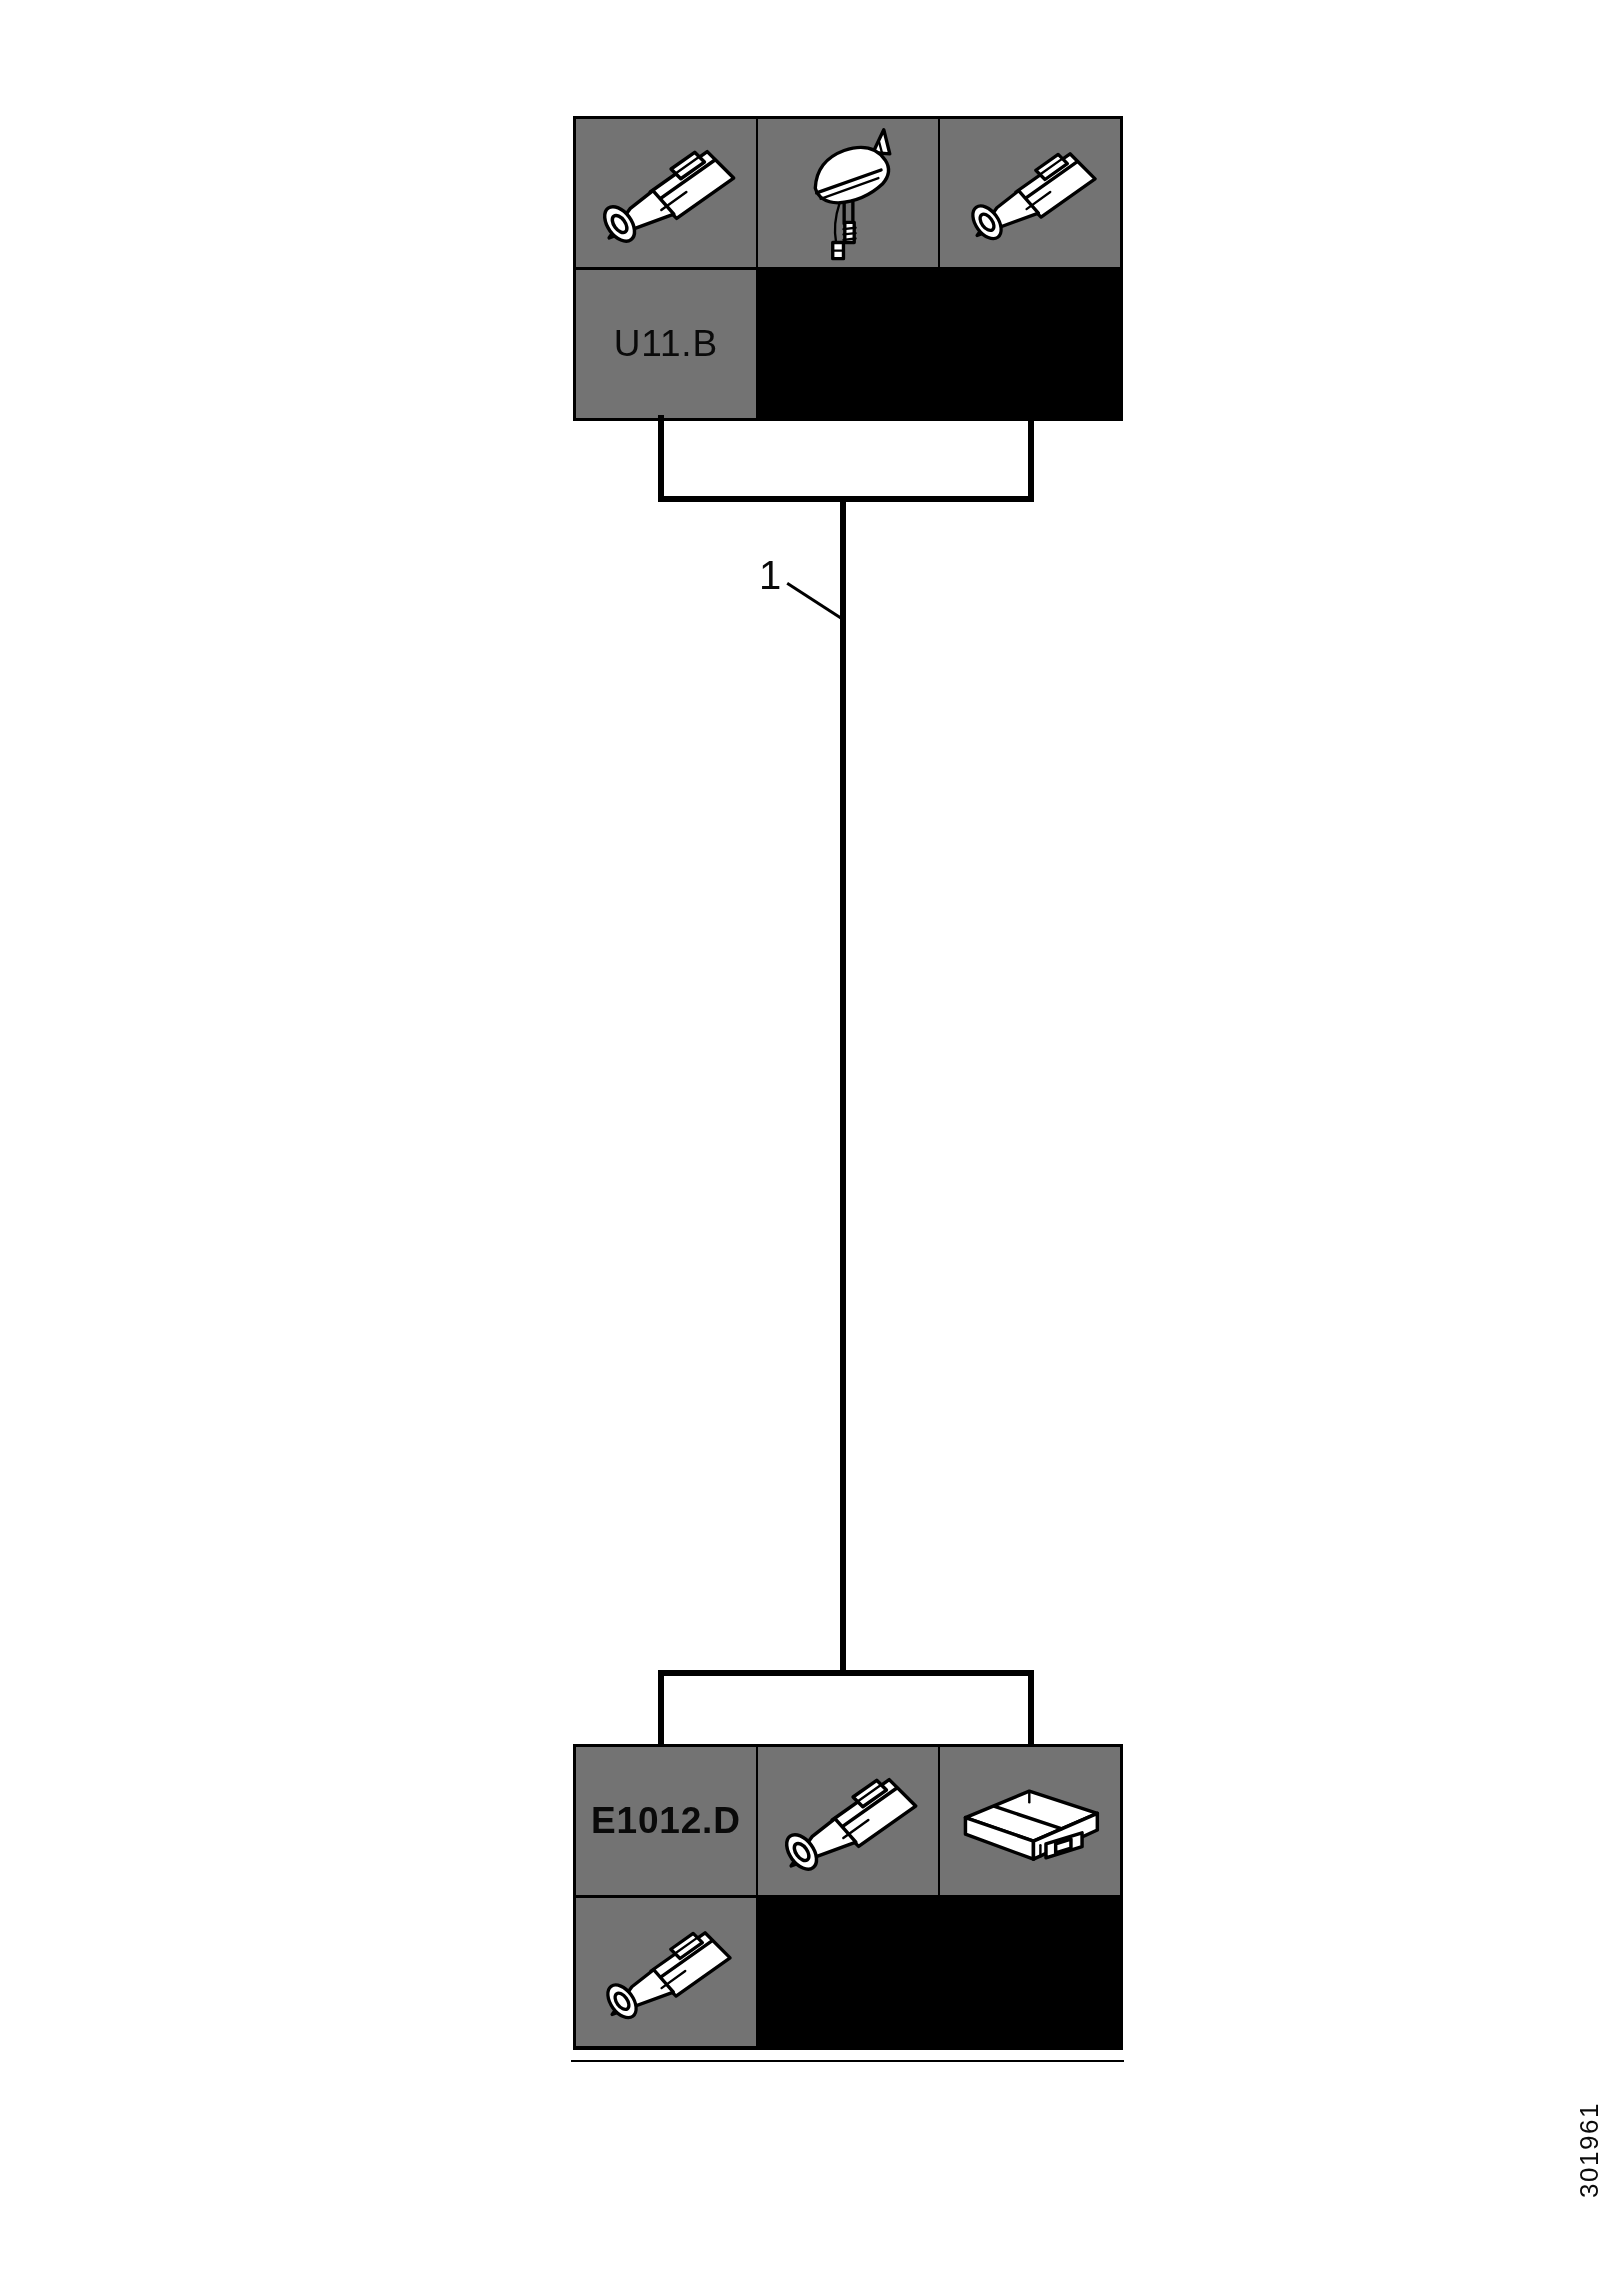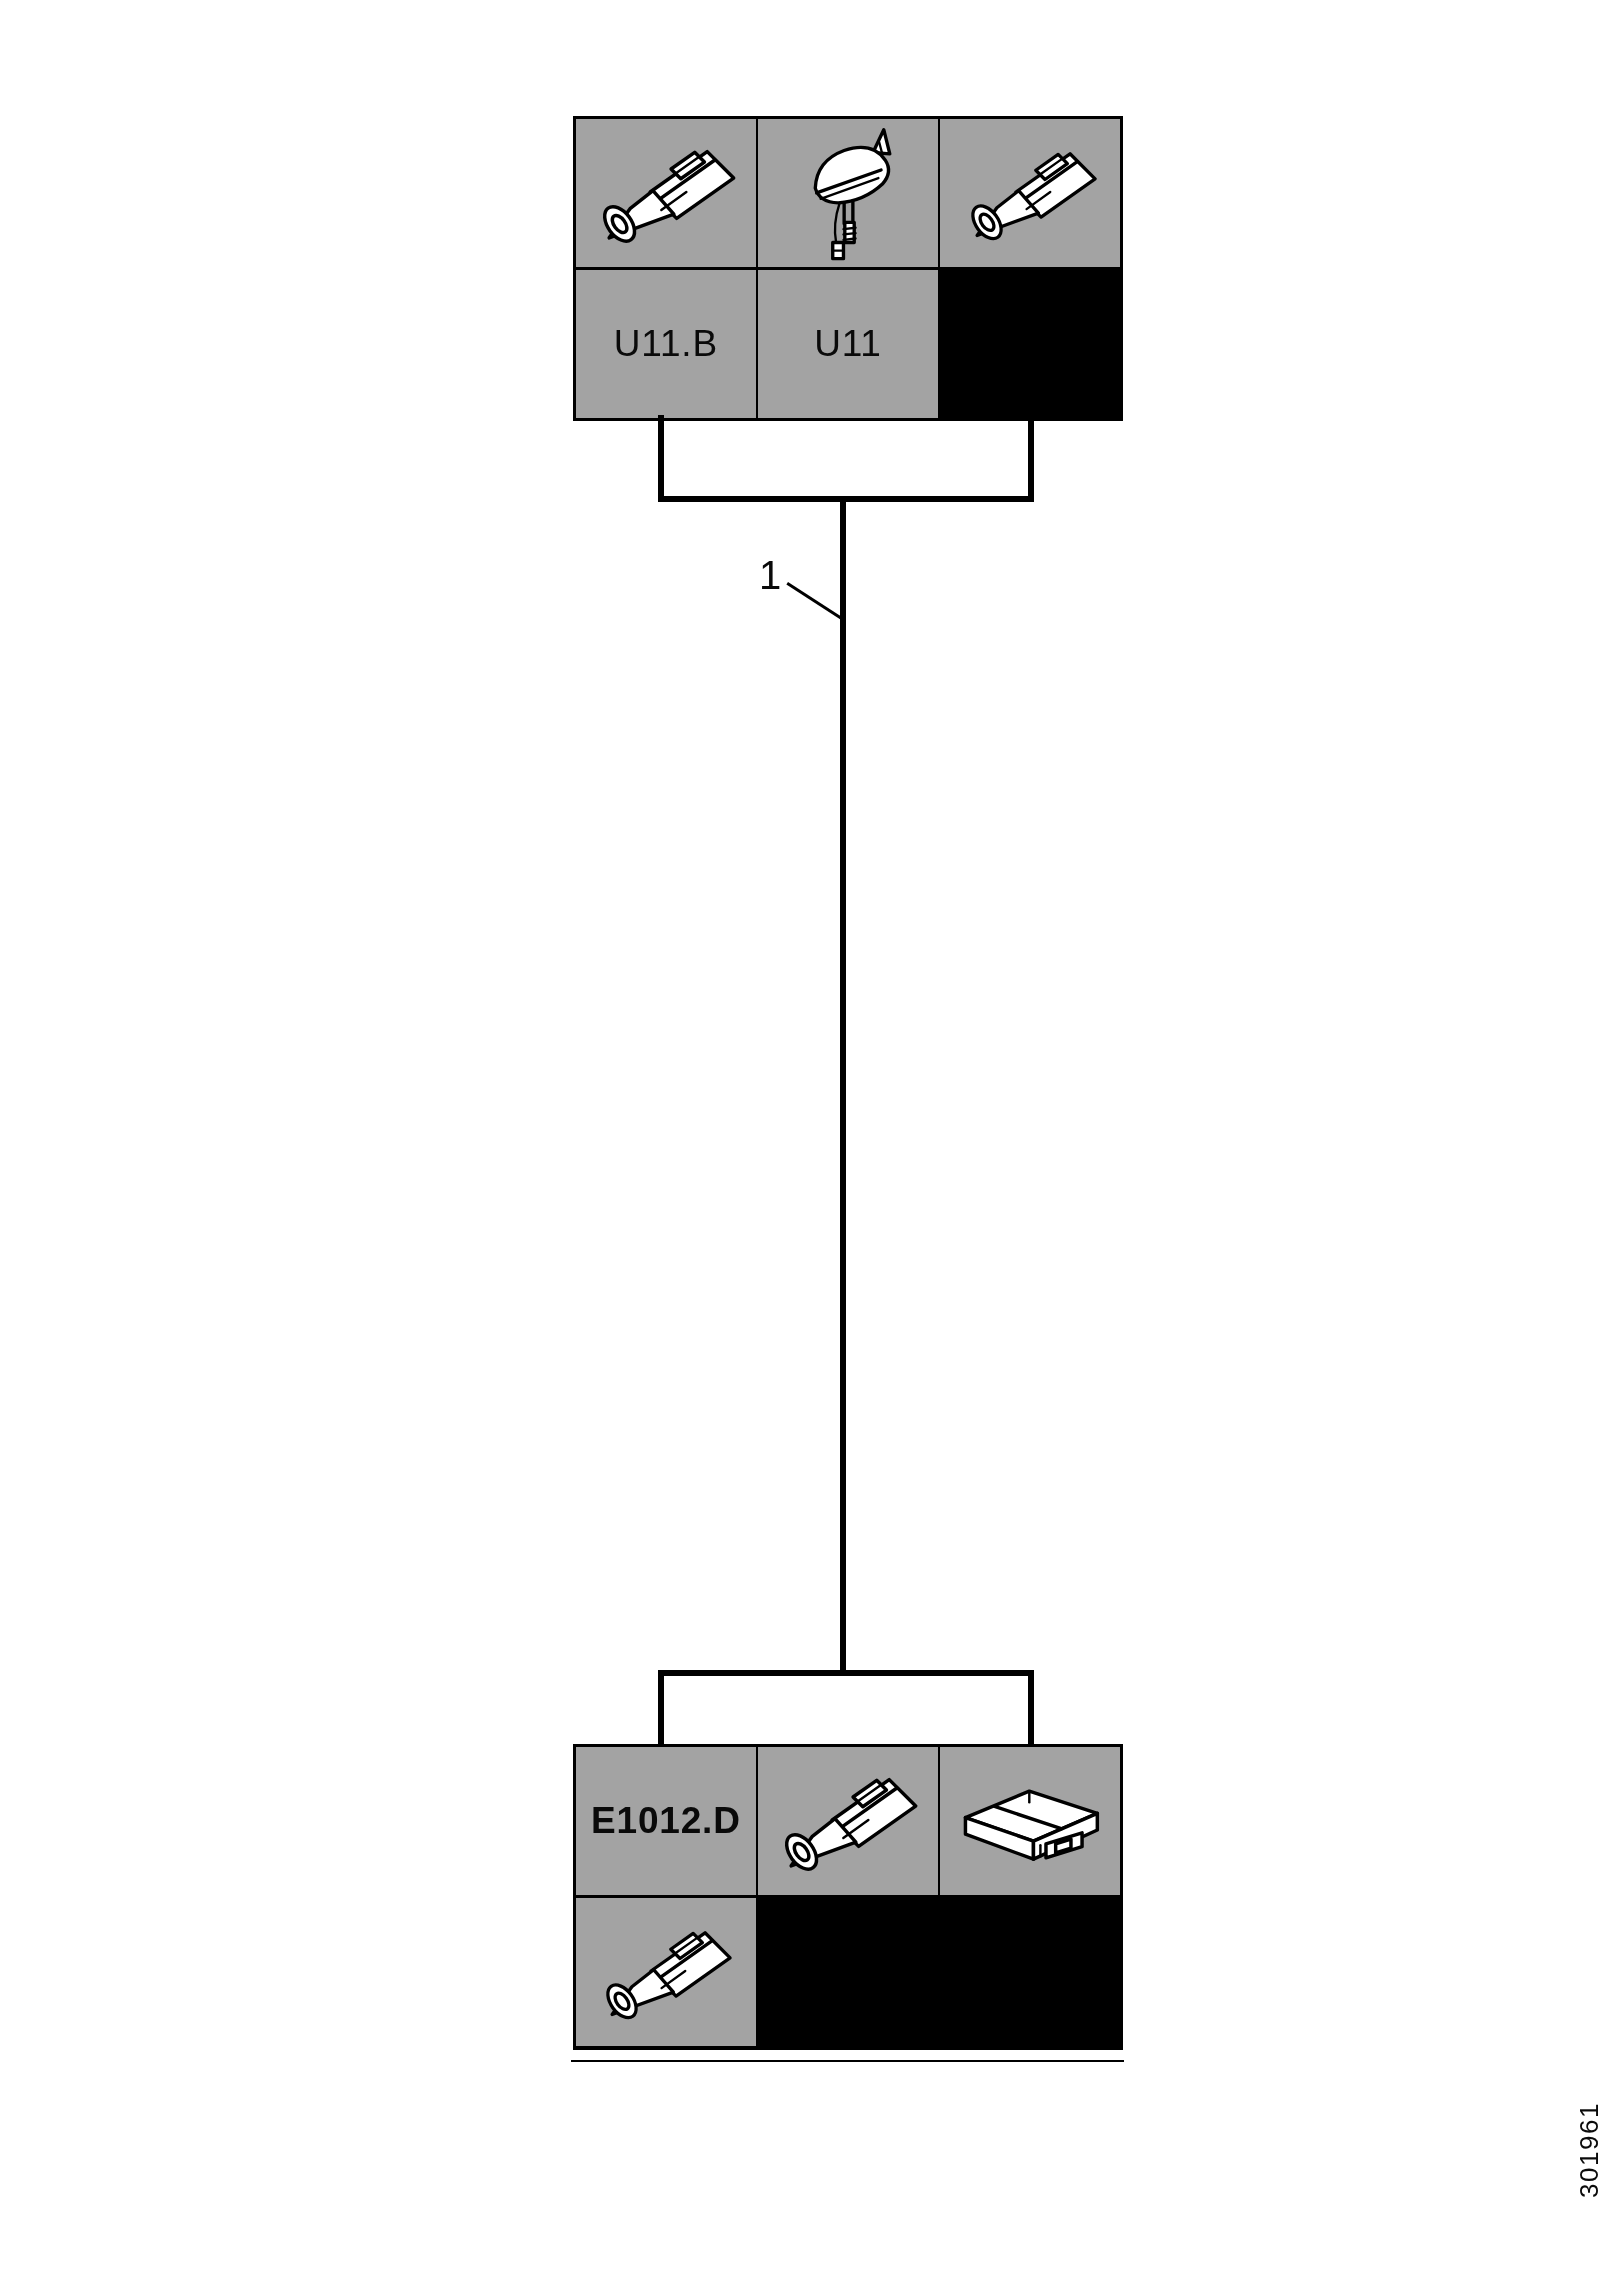--- a/index.html
+++ b/index.html
@@ -17,21 +17,21 @@
     position: absolute;
     width: 544px; height: 299px;
     border: 3.1px solid #000;
     background: #000;
     display: grid;
     grid-template-columns: 1fr 1fr 1fr;
     grid-template-rows: 1fr 1fr;
     gap: 2.3px;
   }
   .conn-table .cell {
-    background: #a3a3a3;
+    background: #737373;
     display: flex;
     align-items: center;
     justify-content: center;
     overflow: hidden;
   }
   .cell-label {
     font-size: 37px;
     letter-spacing: 0.8px;
     color: #0a0a0a;
   }
@@ -127,23 +127,20 @@
       <polygon class="ink" points="59,110 92,84 122,118 29,152"></polygon>
       <ellipse class="ink" cx="44" cy="132" rx="17" ry="28" transform="rotate(-36 44 132)"></ellipse>
       <ellipse class="ink" cx="44" cy="132" rx="8" ry="14" transform="rotate(-36 44 132)"></ellipse>
       <line class="ink-thin" x1="104" y1="112" x2="140" y2="86"></line>
     </svg>
   </div>
 
   <div class="cell">
     <span class="cell-label">U11.B</span>
   </div>
-  <div class="cell">
-    <span class="cell-label">U11</span>
-  </div>
 </div>
 
 <div class="wire" style="left:658px; top:415px; width:6.1px; height:87px;"></div>
 <div class="wire" style="left:1028px; top:415px; width:6.1px; height:87px;"></div>
 <div class="wire" style="left:658px; top:496px; width:376px; height:6.1px;"></div>
 
 <div class="wire" style="left:840px; top:496px; width:6.1px; height:1180px;"></div>
 
 <div class="wire" style="left:658px; top:1670px; width:376px; height:6.1px;"></div>
 <div class="wire" style="left:658px; top:1670px; width:6.1px; height:78px;"></div>

